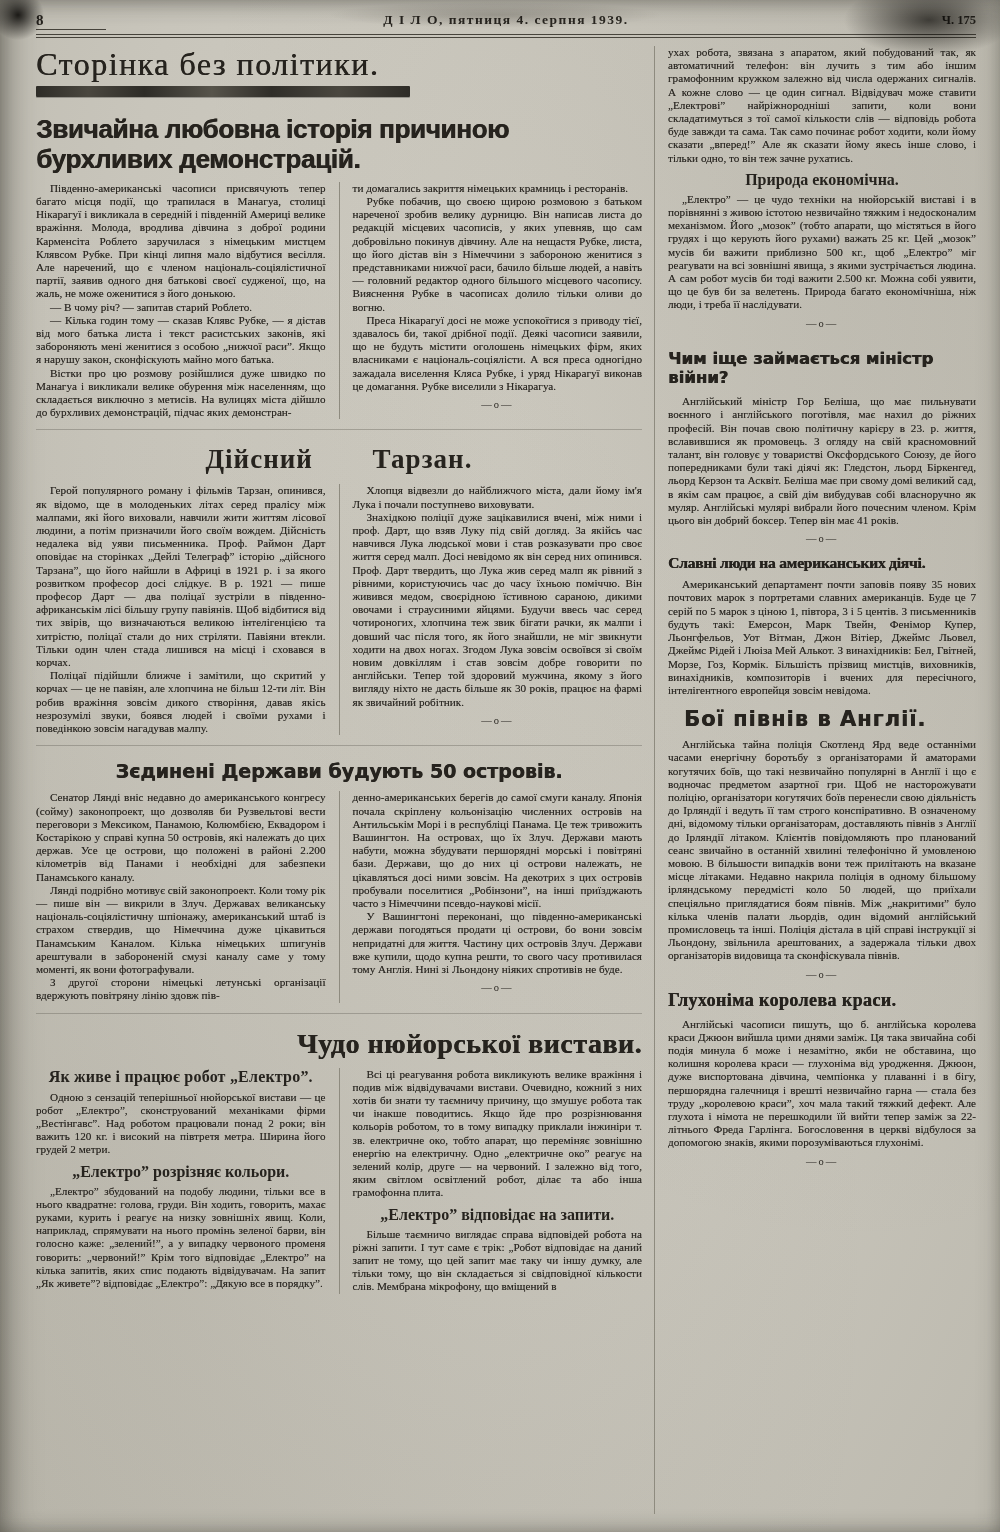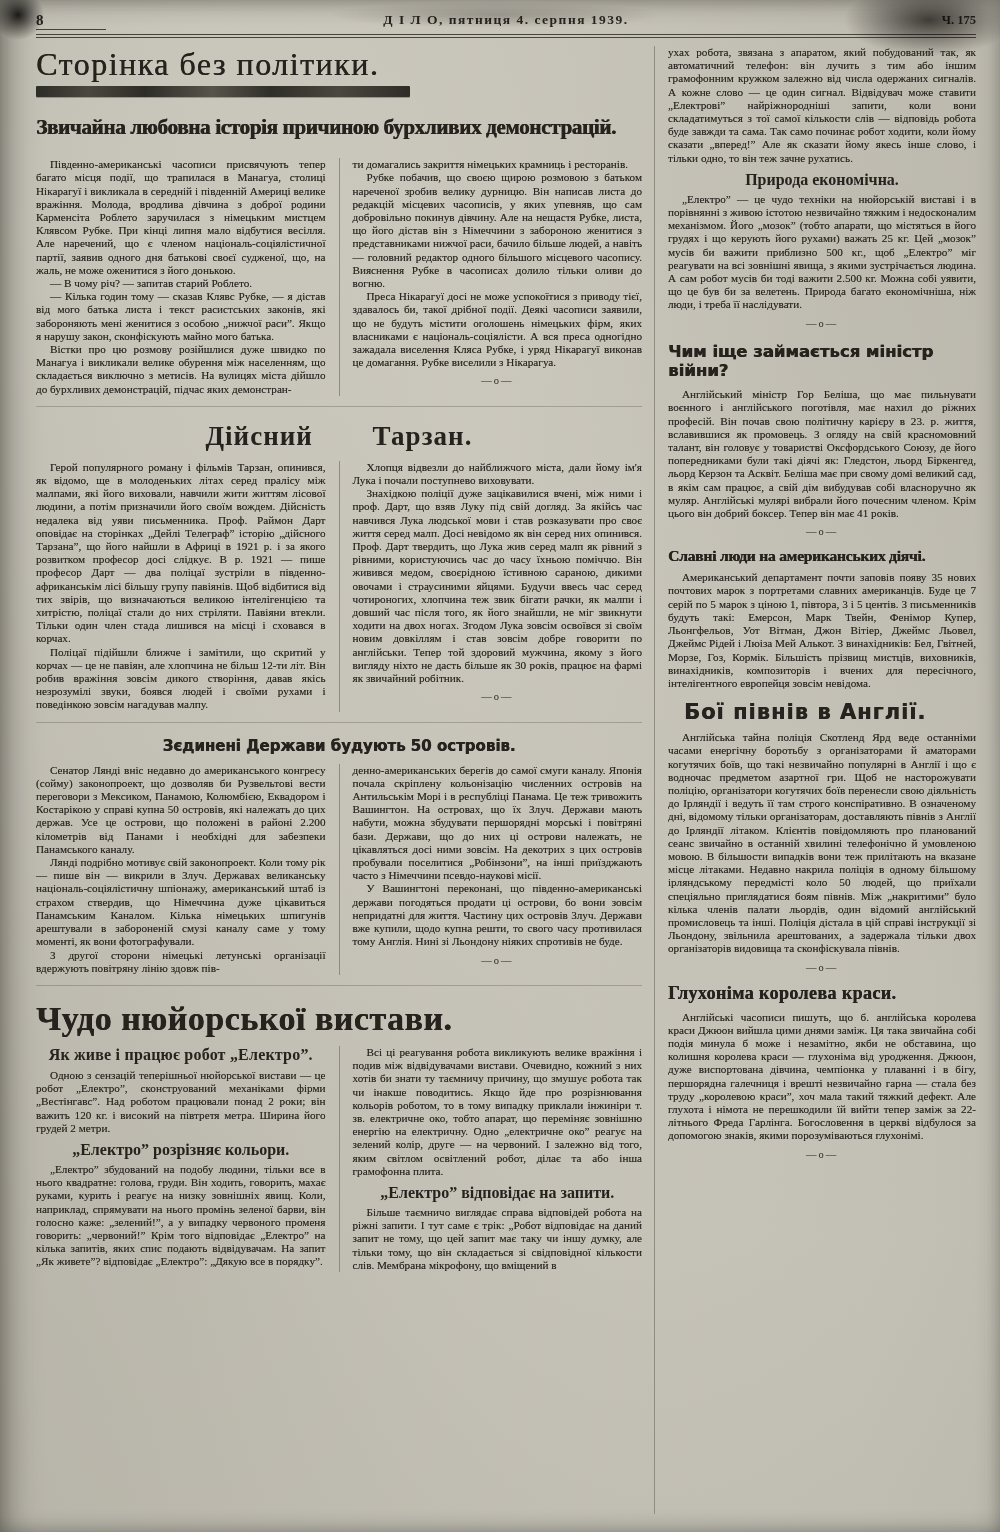--- a/index.html
+++ b/index.html
@@ -57,42 +57,42 @@
     text-shadow:.45px 0 currentColor;
   }
   .deco-bar {
     height:11px; width:374px; margin:3px 0 2px; border-radius:1px;
     background:linear-gradient(90deg,#2e2c27,#4a473f 14%,#2e2c27 29%,#57544b 47%,#302e29 63%,#4a473f 81%,#2e2c27);
     box-shadow:0 1px 0 rgba(0,0,0,.25);
   }
 
   
   .h-love {
-    font-family:Liberation Serif, serif;
-    font-weight:bold; font-size:21px; letter-spacing:-.3px; line-height:1.15;
-    margin:8px 0 19px; text-shadow:.7px 0 currentColor;
+    font-family:Liberation Sans, sans-serif;
+    font-weight:bold; font-size:26px; letter-spacing:-.3px; line-height:1.15;
+    margin:8px 0 7px; text-shadow:.7px 0 currentColor;
   }
   .h-tarzan {
     font-family:"Liberation Serif",serif; font-weight:bold;
     font-size:27px; text-align:center; word-spacing:52px; letter-spacing:1px;
     margin:8px 0 9px;
   }
   .h-islands {
     font-family:"DejaVu Sans","Liberation Sans",sans-serif;
-    font-weight:bold; font-size:15px; text-align:center;
+    font-weight:bold; font-size:19px; text-align:center;
     margin:8px 0 9px; text-shadow:.5px 0 currentColor;
   }
   .h-robot {
     font-family:"Liberation Serif",serif; font-weight:bold;
-    font-size:34px; text-align:left; letter-spacing:.5px; margin:8px 0 8px;
+    font-size:28px; text-align:right; letter-spacing:.5px; margin:8px 0 8px;
     text-shadow:.4px 0 currentColor;
   }
   .h-war {
     font-family:"DejaVu Sans","Liberation Sans",sans-serif;
-    font-weight:bold; font-size:16.5px; line-height:1.2; margin:13px 0 7px;
+    font-weight:bold; font-size:16.5px; line-height:1.2; margin:20px 0 7px;
     text-shadow:.6px 0 currentColor;
   }
   .h-stamps {
     font-family:"Liberation Serif",serif; font-weight:bold; font-size:15.5px;
     margin:10px 0 6px; letter-spacing:-.2px; text-shadow:.5px 0 currentColor;
   }
   .h-cocks {
     font-family:"DejaVu Sans","Liberation Sans",sans-serif;
     font-weight:bold; font-size:21px; letter-spacing:1px; margin:10px 16px 7px;
     text-shadow:.4px 0 currentColor;

